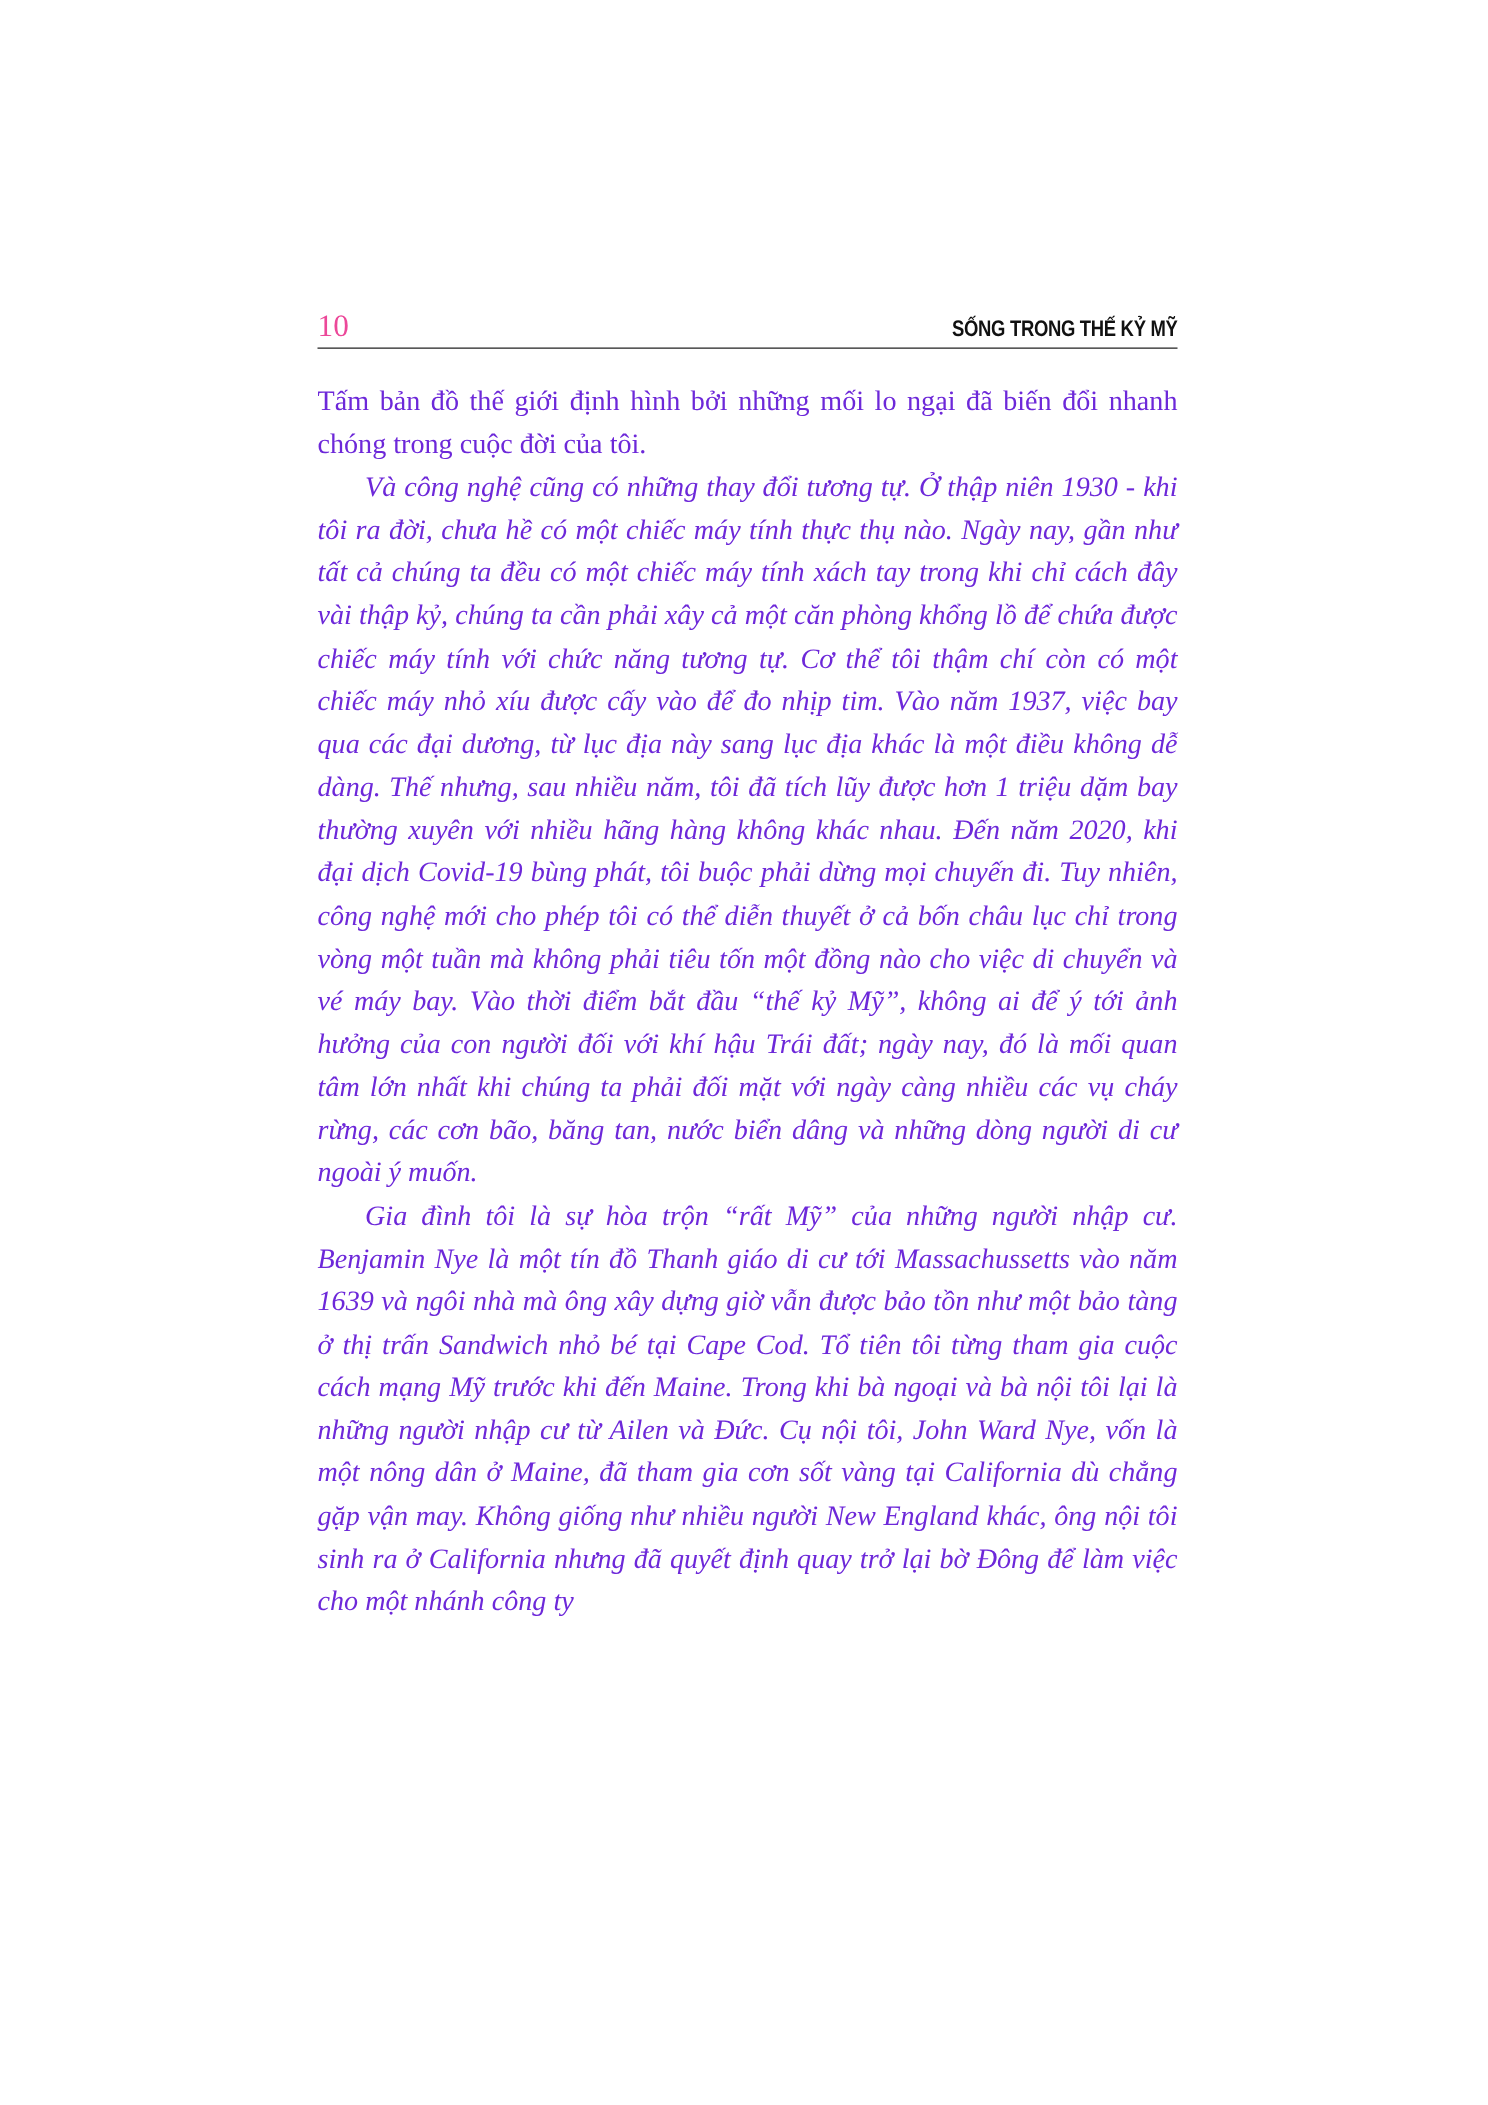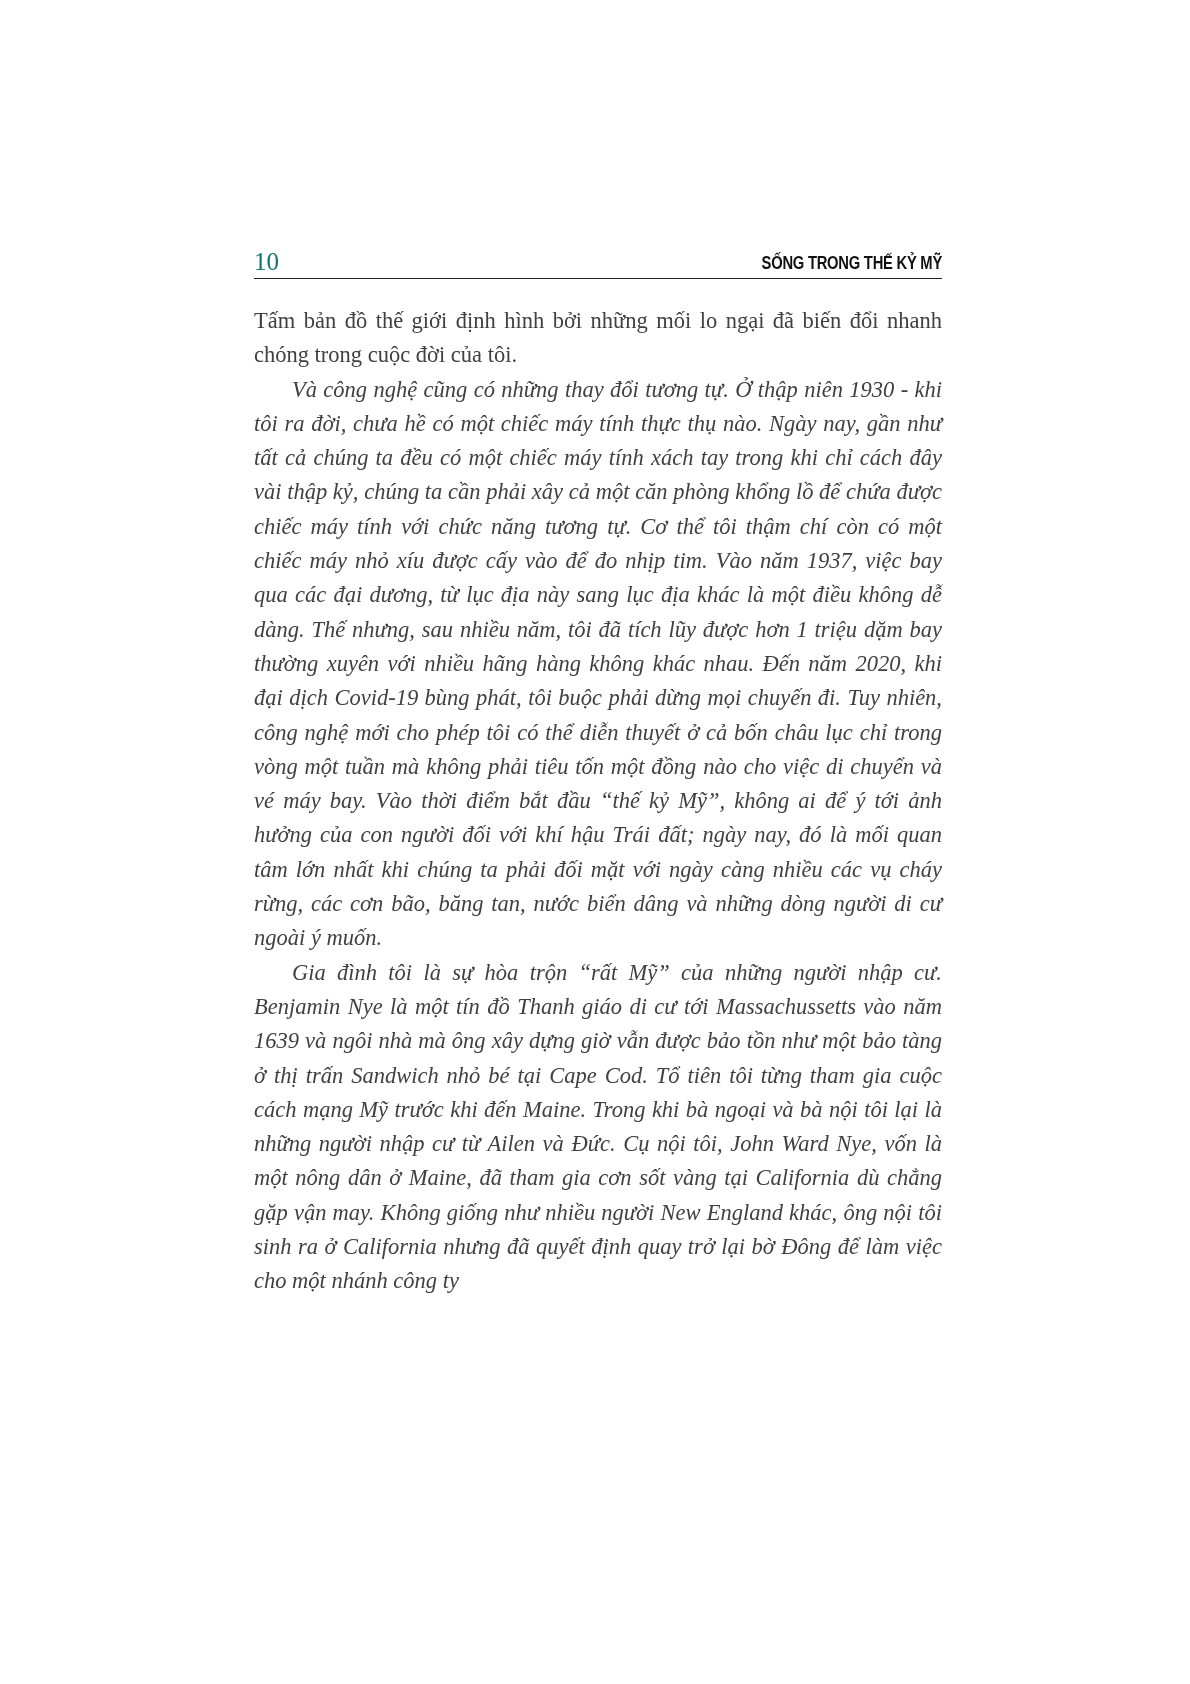--- a/index.html
+++ b/index.html
@@ -25,21 +25,21 @@
       left: 0;
       width: 688px;
       height: 34px;
     }
     .page-number {
       position: absolute;
       left: 0;
       bottom: 4px;
       font-family: "Liberation Serif", "DejaVu Serif", serif;
       font-size: 25px;
-      color: #0f766e;
+      color: #ec4899;
       line-height: 1;
     }
     .running-title {
       position: absolute;
       right: 0;
       bottom: 6px;
       font-family: "Liberation Sans", "DejaVu Sans", sans-serif;
       font-weight: bold;
       font-size: 18px;
       letter-spacing: -0.3px;
@@ -57,21 +57,21 @@
       border-top: 1.5px solid #222;
     }
     .body-text {
       position: absolute;
       top: 304px;
       left: 0;
       width: 688px;
       font-family: "Liberation Serif", "DejaVu Serif", serif;
       font-size: 22.5px;
       line-height: 34.3px;
-      color: #404040;
+      color: #6d28d9;
       text-align: justify;
       hyphens: none;
     }
     .body-text p {
       margin: 0;
     }
     .body-text p.indent {
       text-indent: 38px;
       font-style: italic;
     }

